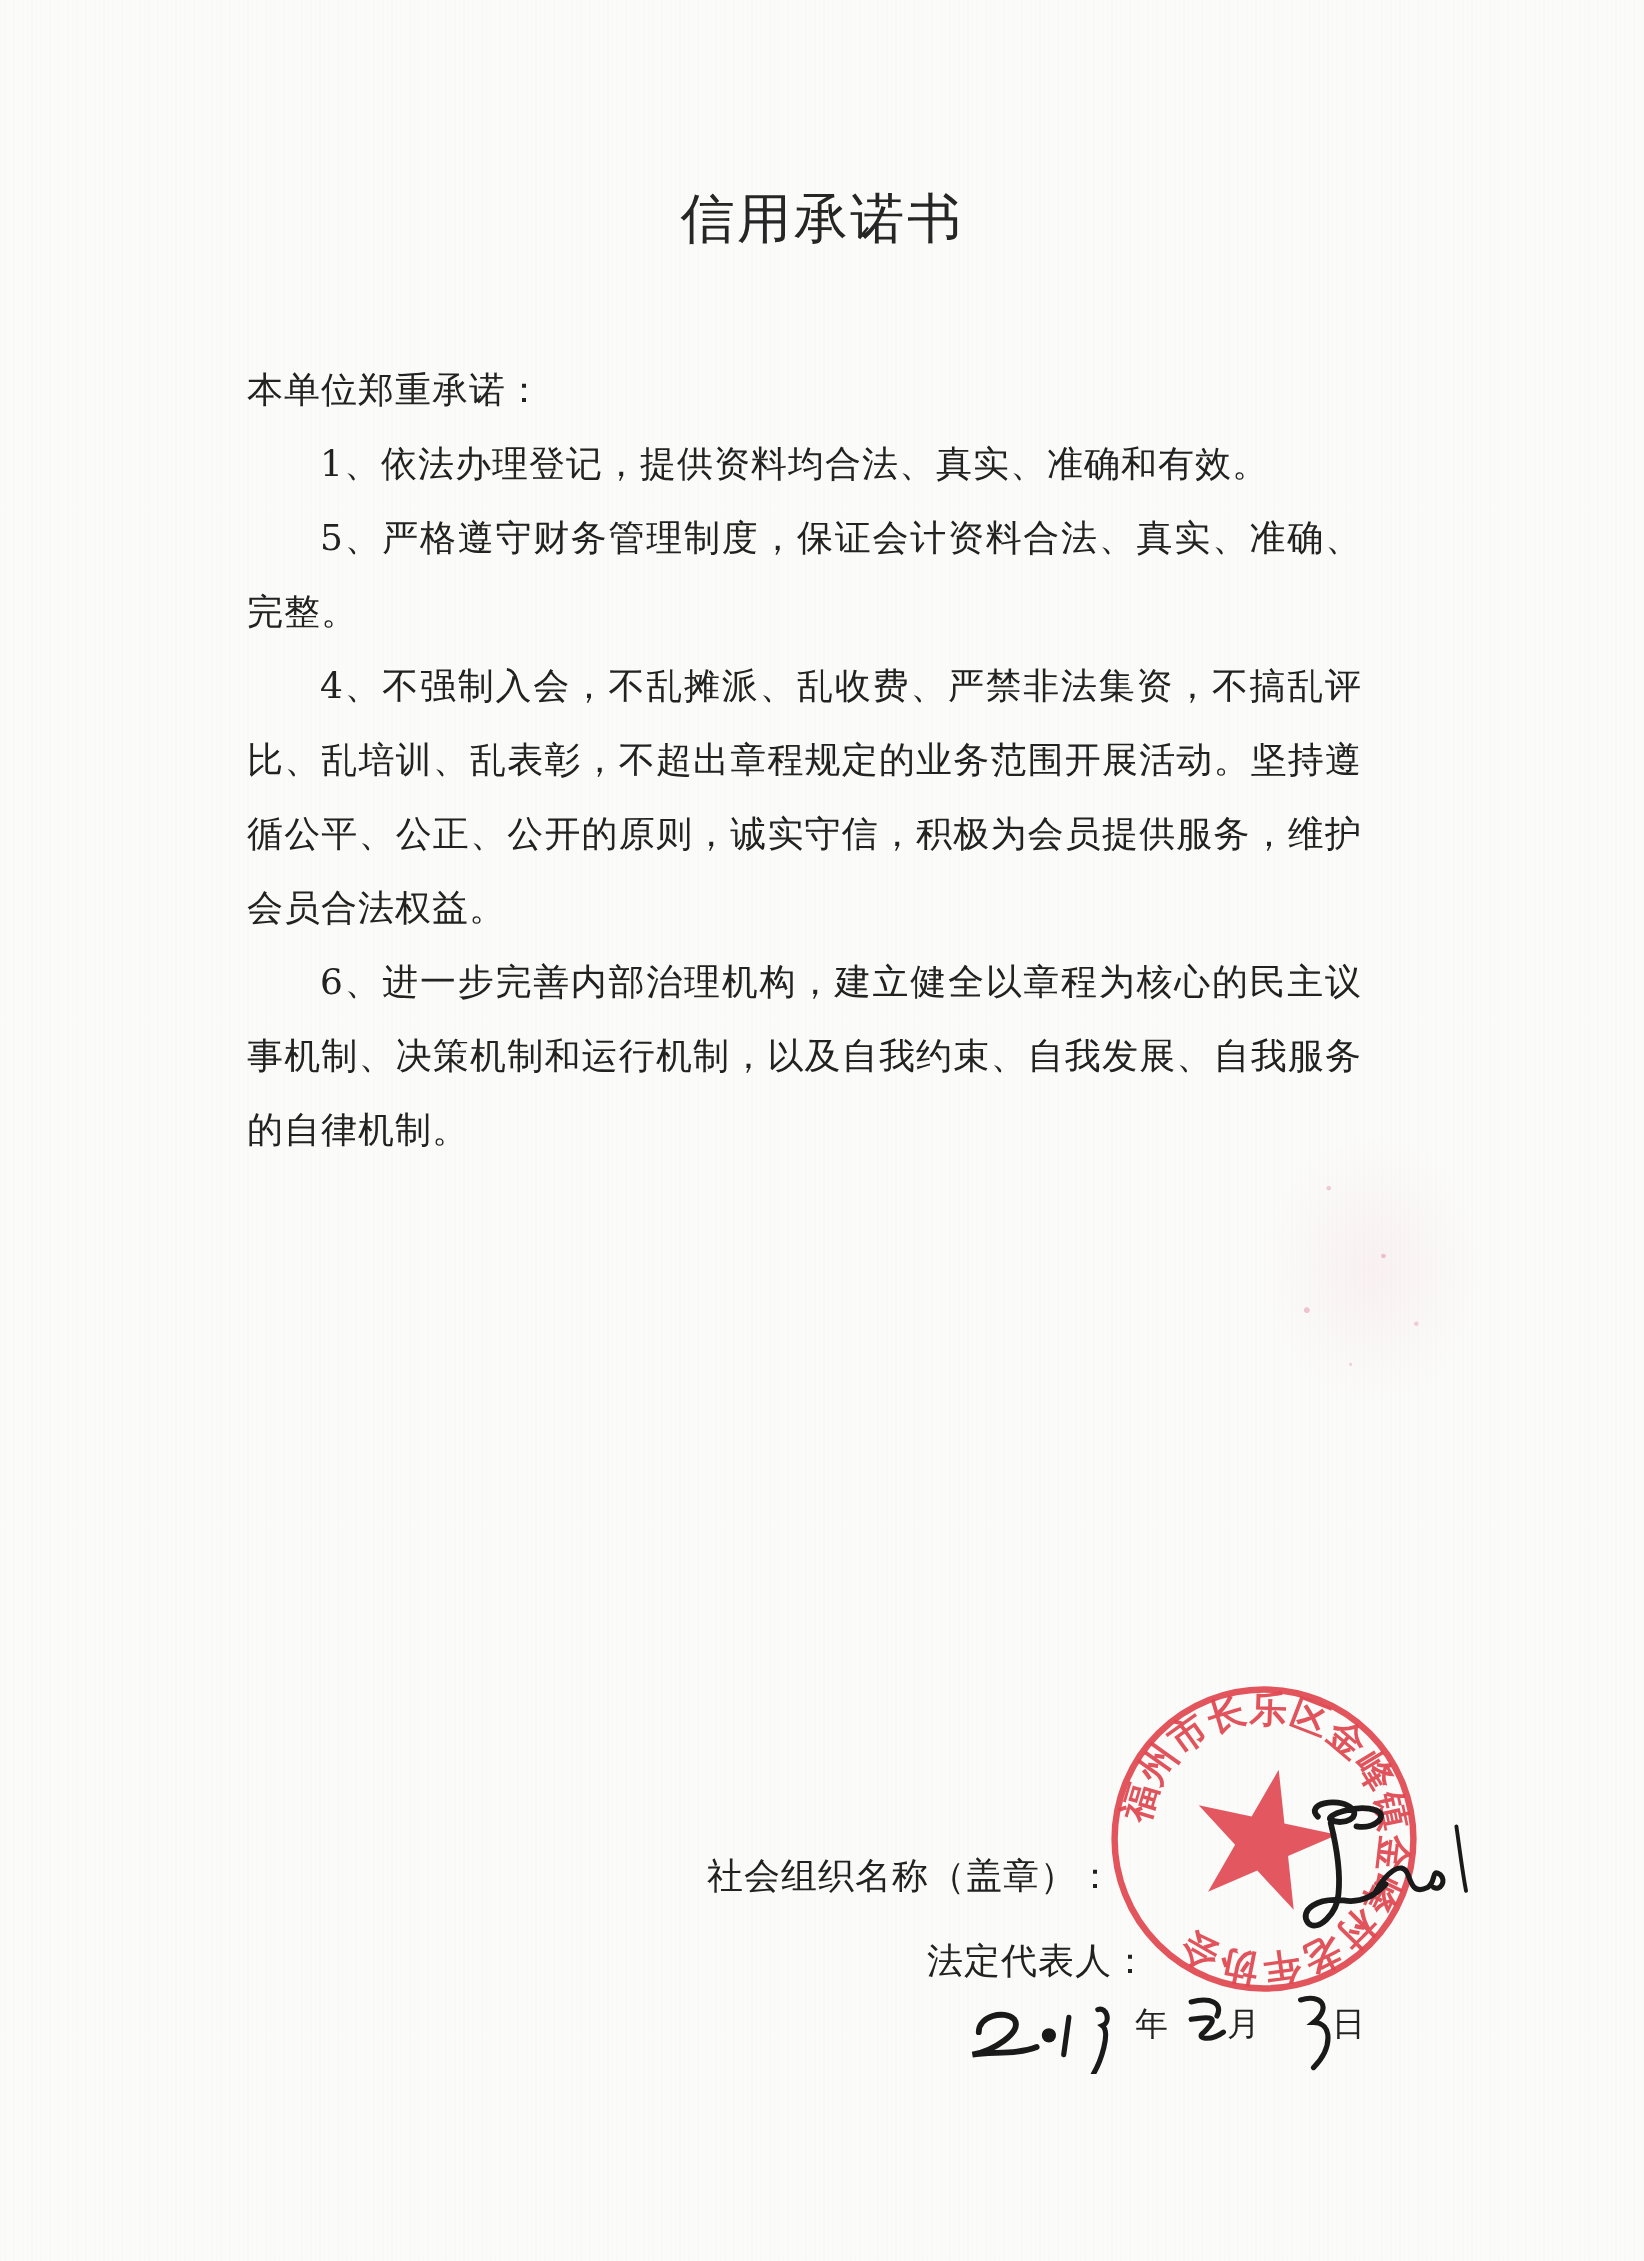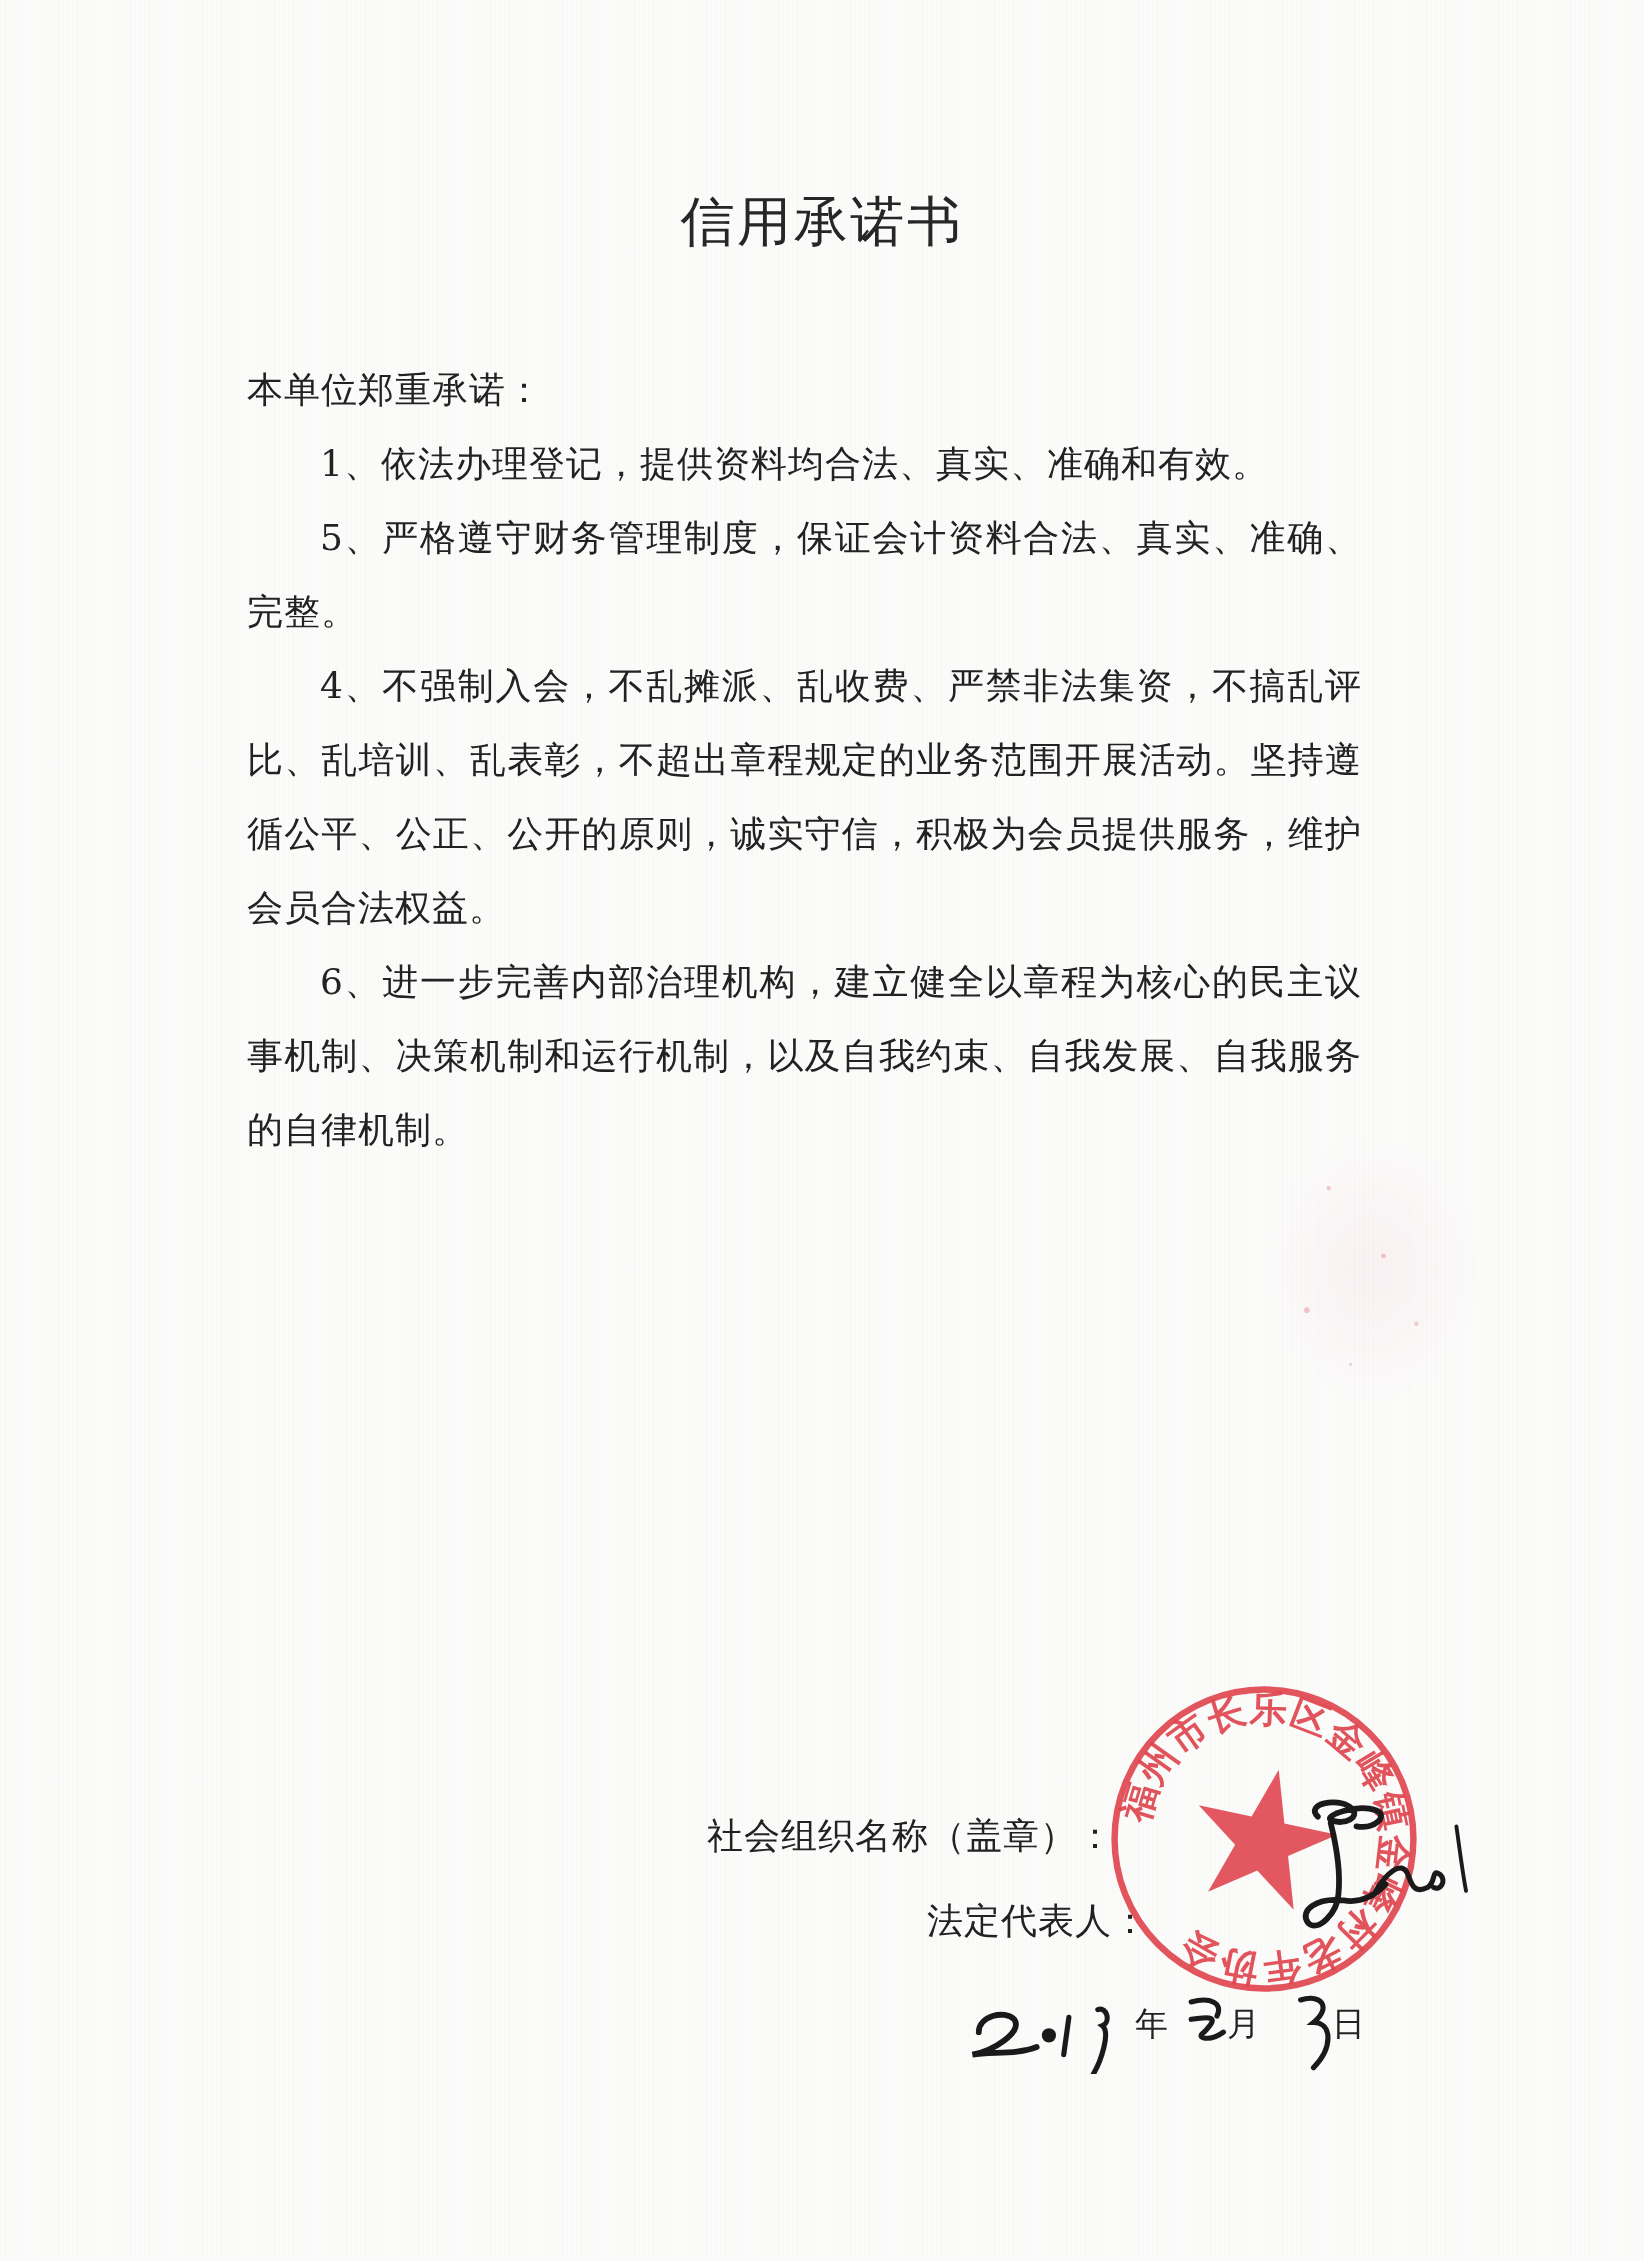--- a/index.html
+++ b/index.html
@@ -11,39 +11,39 @@
   }
   .page {
     position: absolute; left: 0; top: 0; width: 1644px; height: 2261px;
     background:
       repeating-linear-gradient(90deg, rgba(120,120,140,0.015) 0px, rgba(120,120,140,0.015) 1.3px, transparent 1.3px, transparent 4.5px),
       #fbfbfa;
   }
   .title {
     position: absolute; left: 0; top: 187px; width: 1644px;
     text-align: center;
-    font-family: Liberation Serif, serif;
+    font-family: Liberation Mono, monospace;
     font-size: 54px; letter-spacing: 2.6px; color: #262626;
     line-height: 71px;
   }
   .body {
     position: absolute; left: 247px; top: 353px; width: 1115px;
     font-family: "DejaVu Serif", "Liberation Serif", serif;
     font-size: 36px; line-height: 74px; color: #222;
     text-align: justify;
     letter-spacing: 1px;
   }
   .body p { margin: 0; }
   .body .intro { text-indent: 0; }
   .body .item { text-indent: 73px; }
   .sig-block { position: absolute; left: 0; top: 0; width: 1644px; height: 2261px; pointer-events: none; }
   .sig-label {
     position: absolute;
     font-family: "DejaVu Serif", "Liberation Serif", serif;
-    font-size: 36px; color: #222; white-space: nowrap; letter-spacing: 1px;
+    font-size: 36px; color: #222; white-space: nowrap; letter-spacing: 1px; margin-top: 40px;
   }
   .org-label { left: 707px; top: 1812px; }
   .rep-label { left: 927px; top: 1897px; }
   .stamp {
     position: absolute; left: 1103px; top: 1678px; width: 322px; height: 322px;
   }
   .signature {
     position: absolute; left: 1279px; top: 1778px; width: 213px; height: 174px;
   }
   .date-line {

